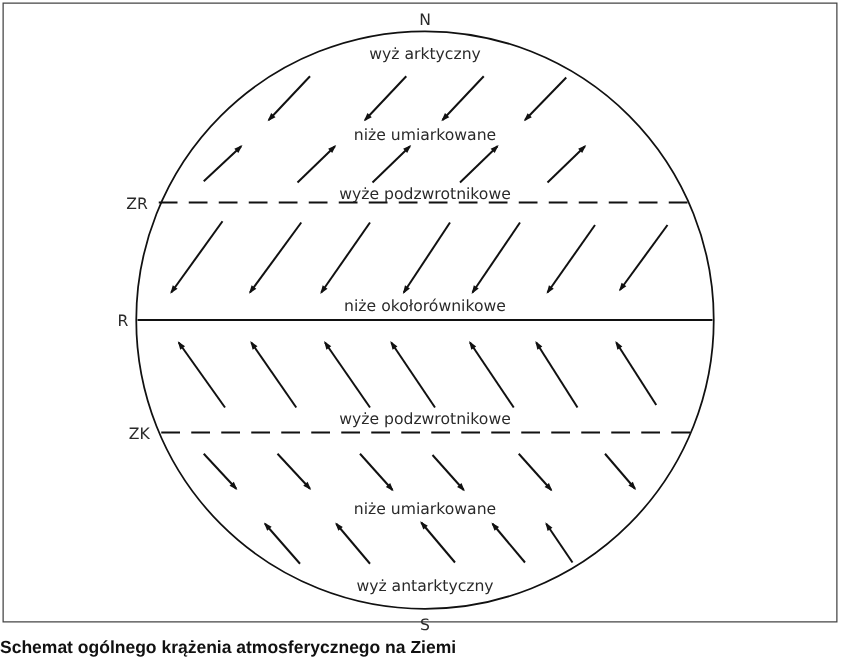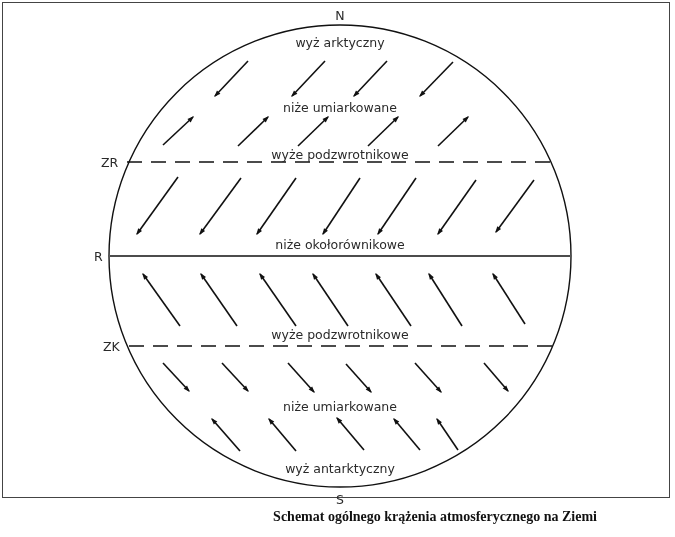--- a/index.html
+++ b/index.html
@@ -1,21 +1,21 @@
 <!DOCTYPE html>
 <html><head>
 <meta charset="utf-8">
 <style>
   html, body { margin: 0; padding: 0; background: #ffffff; }
   body { width: 675px; height: 537px; position: relative; overflow: hidden; font-family: "DejaVu Sans", sans-serif; }
   #frame { position: absolute; left: 2px; top: 2px; width: 668px; height: 496px; border: 1.5px solid #444; box-sizing: border-box; }
   svg#diagram { position: absolute; left: 0; top: 0; }
   .lbl { font-family: "DejaVu Sans", sans-serif; font-size: 12.5px; fill: #2a2a2a; }
   .side { font-family: "DejaVu Sans", sans-serif; font-size: 12.5px; fill: #2a2a2a; }
-  #caption { position: absolute; left: 0; top: 509px; width: 597px; text-align: right; font-family: Liberation Serif, serif; font-weight: bold; font-size: 14px; color: #111; }
+  #caption { position: absolute; left: 0; top: 509px; width: 597px; text-align: left; font-family: Liberation Sans, sans-serif; font-weight: bold; font-size: 14px; color: #111; }
 </style>
 </head>
 <body>
 
 <div id="frame"></div>
 
 <svg id="diagram" width="675" height="537" viewBox="0 0 675 537">
   <defs>
     <marker id="ah" viewBox="0 0 10 10" refX="8" refY="5" markerWidth="5" markerHeight="4.2" orient="auto" markerUnits="strokeWidth">
       <path d="M0,1.5 L10,5 L0,8.5 Z" fill="#111"></path>

